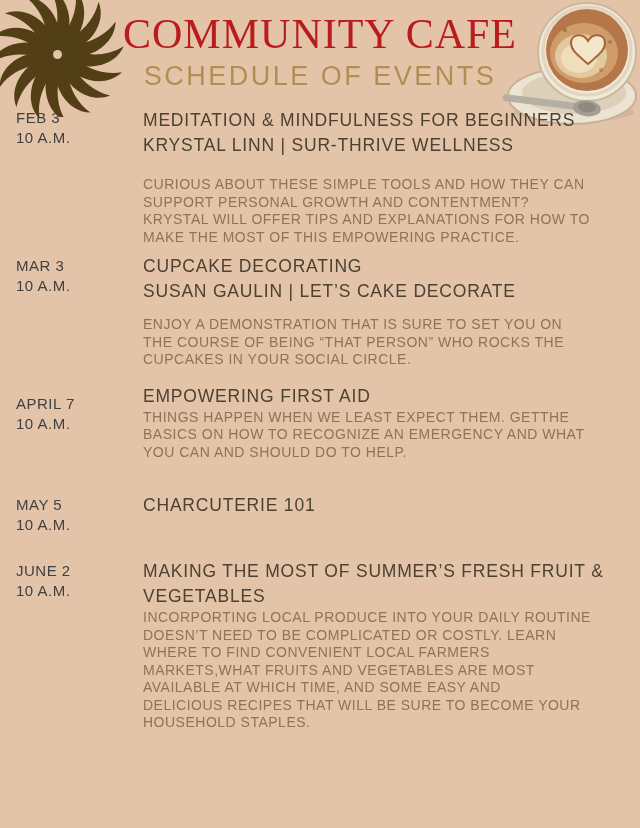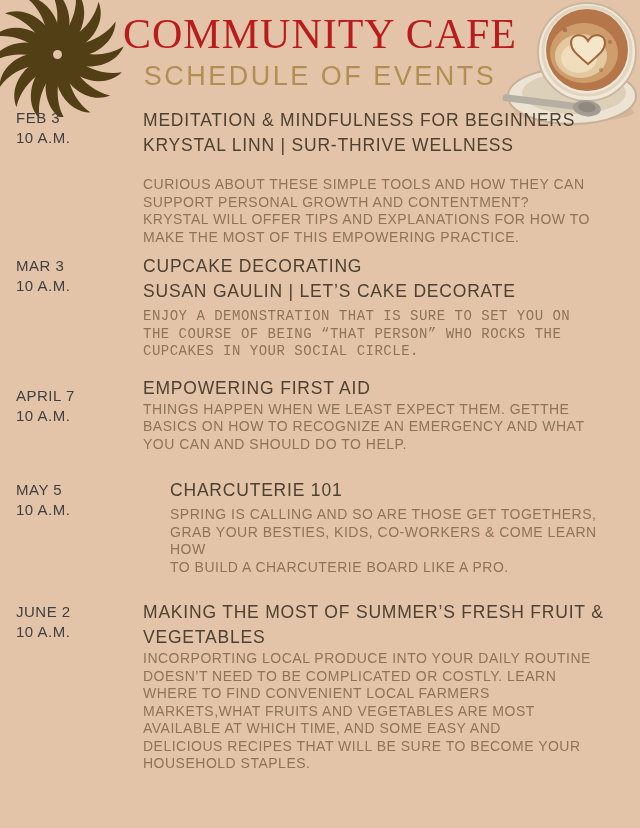--- a/index.html
+++ b/index.html
@@ -59,26 +59,26 @@
   }
   .ev-desc {
     color: #8d7455;
     font-size: 14px; letter-spacing: 0.5px;
     line-height: 17.5px;
     white-space: pre-line;
   }
   .e1 { margin-top: 0; }
   .e1 .ev-desc { margin-top: 18px; }
   .e2 { margin-top: 8px; }
-  .e2 .ev-desc { margin-top: 4px; font-family: Liberation Mono, monospace; }
+  .e2 .ev-desc { margin-top: 12px; }
   .e2 .date-col { padding-top: 2px; }
   .e3 { margin-top: 15px; }
   .e3 .ev-desc { margin-top: 0; }
   .e3 .date-col { padding-top: 10px; }
-  .e4 { margin-top: 25px; gap: 27px; }
+  .e4 { margin-top: 32px; }
   .e4 .ev-desc { margin-top: 3px; }
   .e4 .date-col { padding-top: 2px; }
   .e5 { margin-top: 24px; }
   .e5 .ev-desc { margin-top: 0; }
   .e5 .date-col { padding-top: 2px; }
 </style>
 </head>
 <body>
 
 <div class="flyer">
@@ -184,23 +184,20 @@
       </div>
     </div>
 
     <div class="event e4">
       <div class="date-col">
         <div>MAY 5</div>
         <div>10 A.M.</div>
       </div>
       <div class="content-col">
         <div class="ev-title">CHARCUTERIE 101</div>
-        <div class="ev-desc">SPRING IS CALLING AND SO ARE THOSE GET TOGETHERS,
-GRAB YOUR BESTIES, KIDS, CO-WORKERS &amp; COME LEARN HOW
-TO BUILD A CHARCUTERIE BOARD LIKE A PRO.</div>
       </div>
     </div>
 
     <div class="event e5">
       <div class="date-col">
         <div>JUNE 2</div>
         <div>10 A.M.</div>
       </div>
       <div class="content-col">
         <div class="ev-title">MAKING THE MOST OF SUMMER’S FRESH FRUIT &amp;

